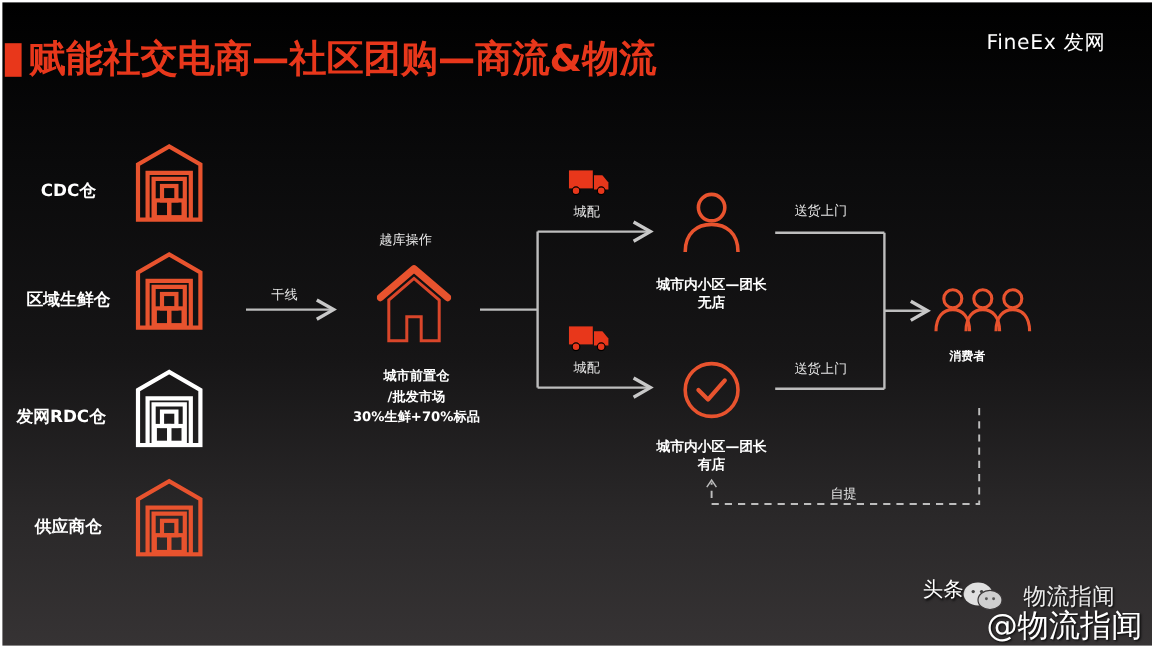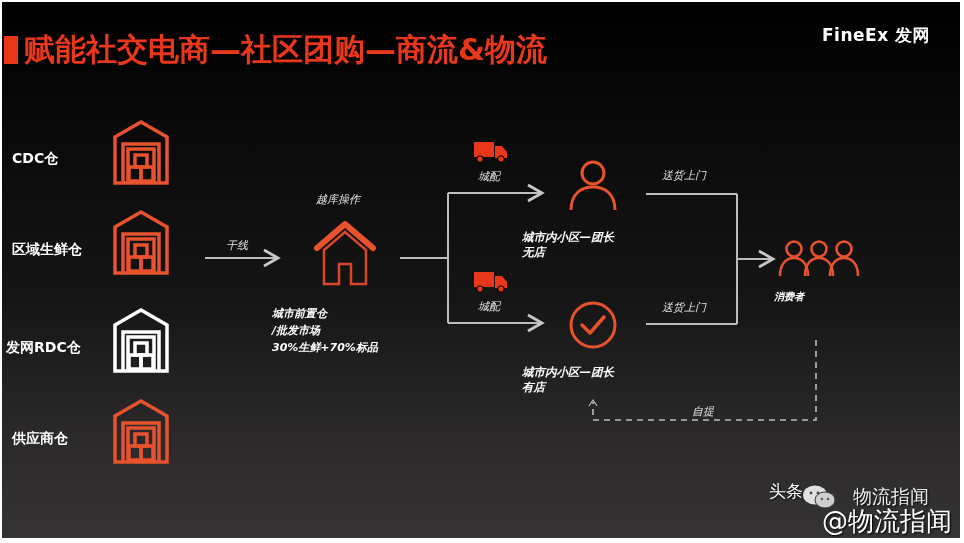--- a/index.html
+++ b/index.html
@@ -3,24 +3,24 @@
 <meta charset="utf-8">
 <style>
   html,body{margin:0;padding:0;}
   body{width:964px;height:543px;overflow:hidden;background:#fff;font-family:"DejaVu Sans","Liberation Sans",sans-serif;}
   #slide{position:absolute;left:2px;top:2px;width:958px;height:536px;
     background:linear-gradient(180deg,#000 0%,#0a0a0b 25%,#161516 55%,#2a2829 80%,#363334 100%);
     overflow:hidden;}
   .abs{position:absolute;}
   .title-bar{left:2px;top:34px;width:14px;height:28px;background:#e8371b;}
   .title{left:22px;top:28px;font-size:31px;font-weight:bold;color:#e8371b;letter-spacing:0px;white-space:nowrap;line-height:38px;}
-  .logo{left:820px;top:22px;font-size:17px;color:#fff;font-weight:bold;white-space:nowrap;letter-spacing:0.5px;}
-  .lbl{color:#fff;font-weight:bold;font-size:14px;white-space:nowrap;text-align:left;}
-  .ital{color:#e6e6e6;font-style:italic;font-size:11px;white-space:nowrap;}
-  .center{text-align:left;font-style:italic;}
+  .logo{left:820px;top:22px;font-size:17px;color:#fff;font-weight:normal;white-space:nowrap;letter-spacing:0.5px;}
+  .lbl{color:#fff;font-weight:bold;font-size:14px;white-space:nowrap;text-align:center;}
+  .ital{color:#e6e6e6;font-size:11px;white-space:nowrap;}
+  .center{text-align:center;}
   .wm{color:#fff;white-space:nowrap;text-shadow:1px 1px 2px #000;}
 </style>
 </head>
 <body>
 
 <div id="slide">
 
   <div class="abs title-bar"></div>
   <div class="abs title">赋能社交电商—社区团购—商流&amp;物流</div>
   <div class="abs logo">FineEx 发网</div>

